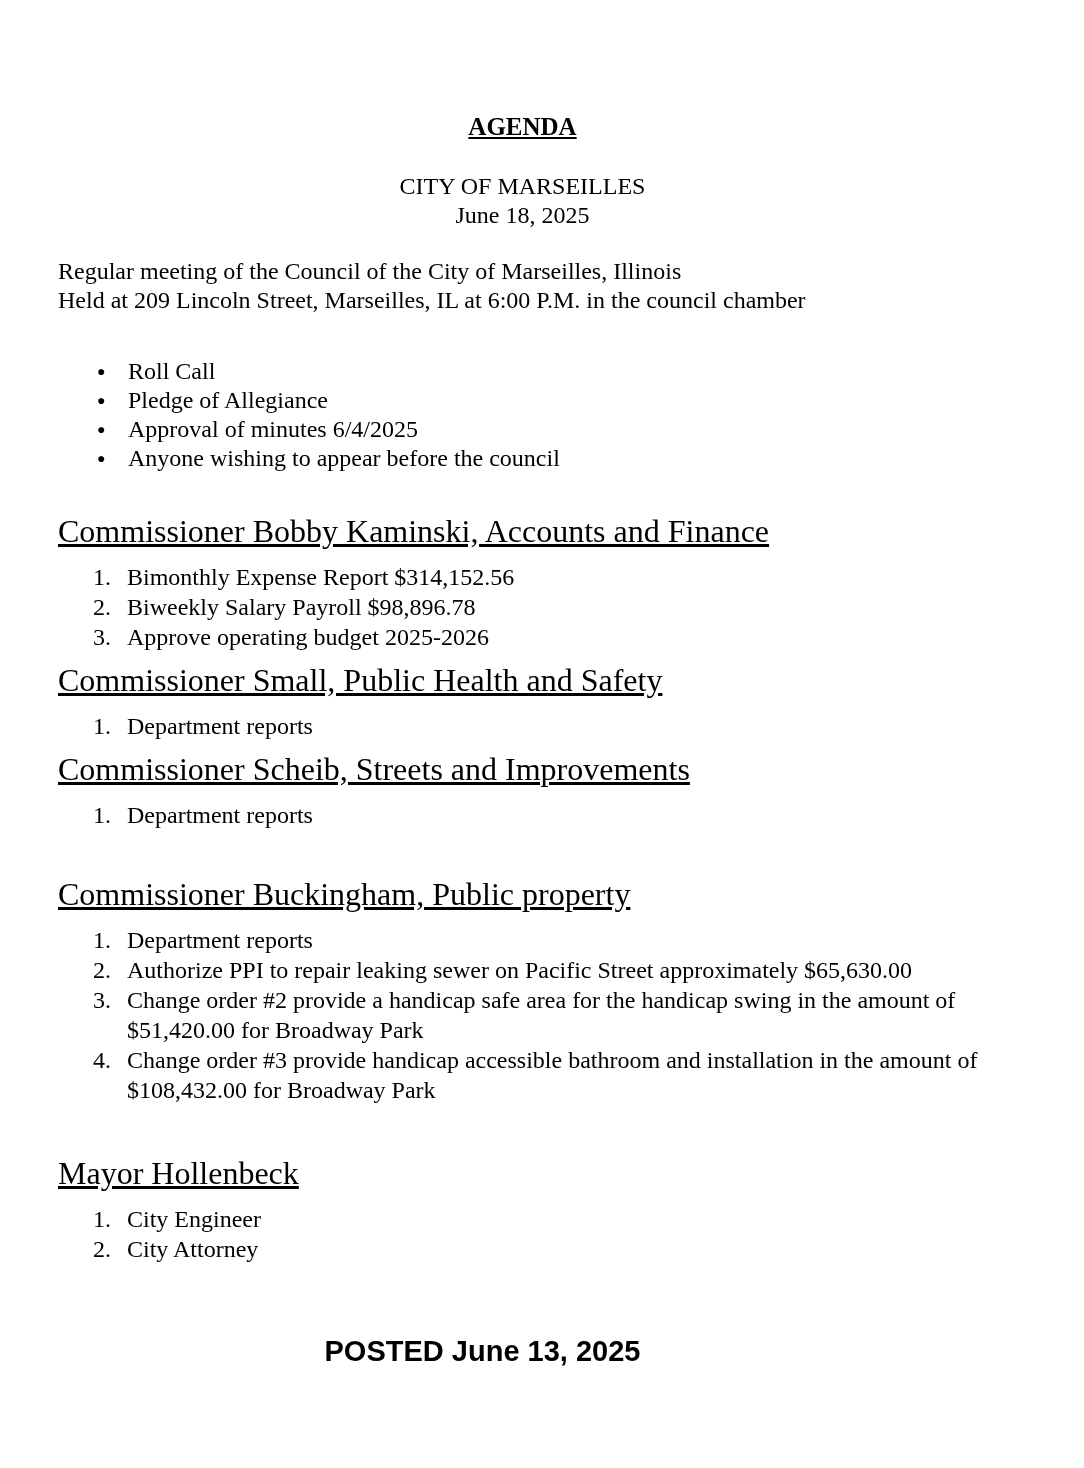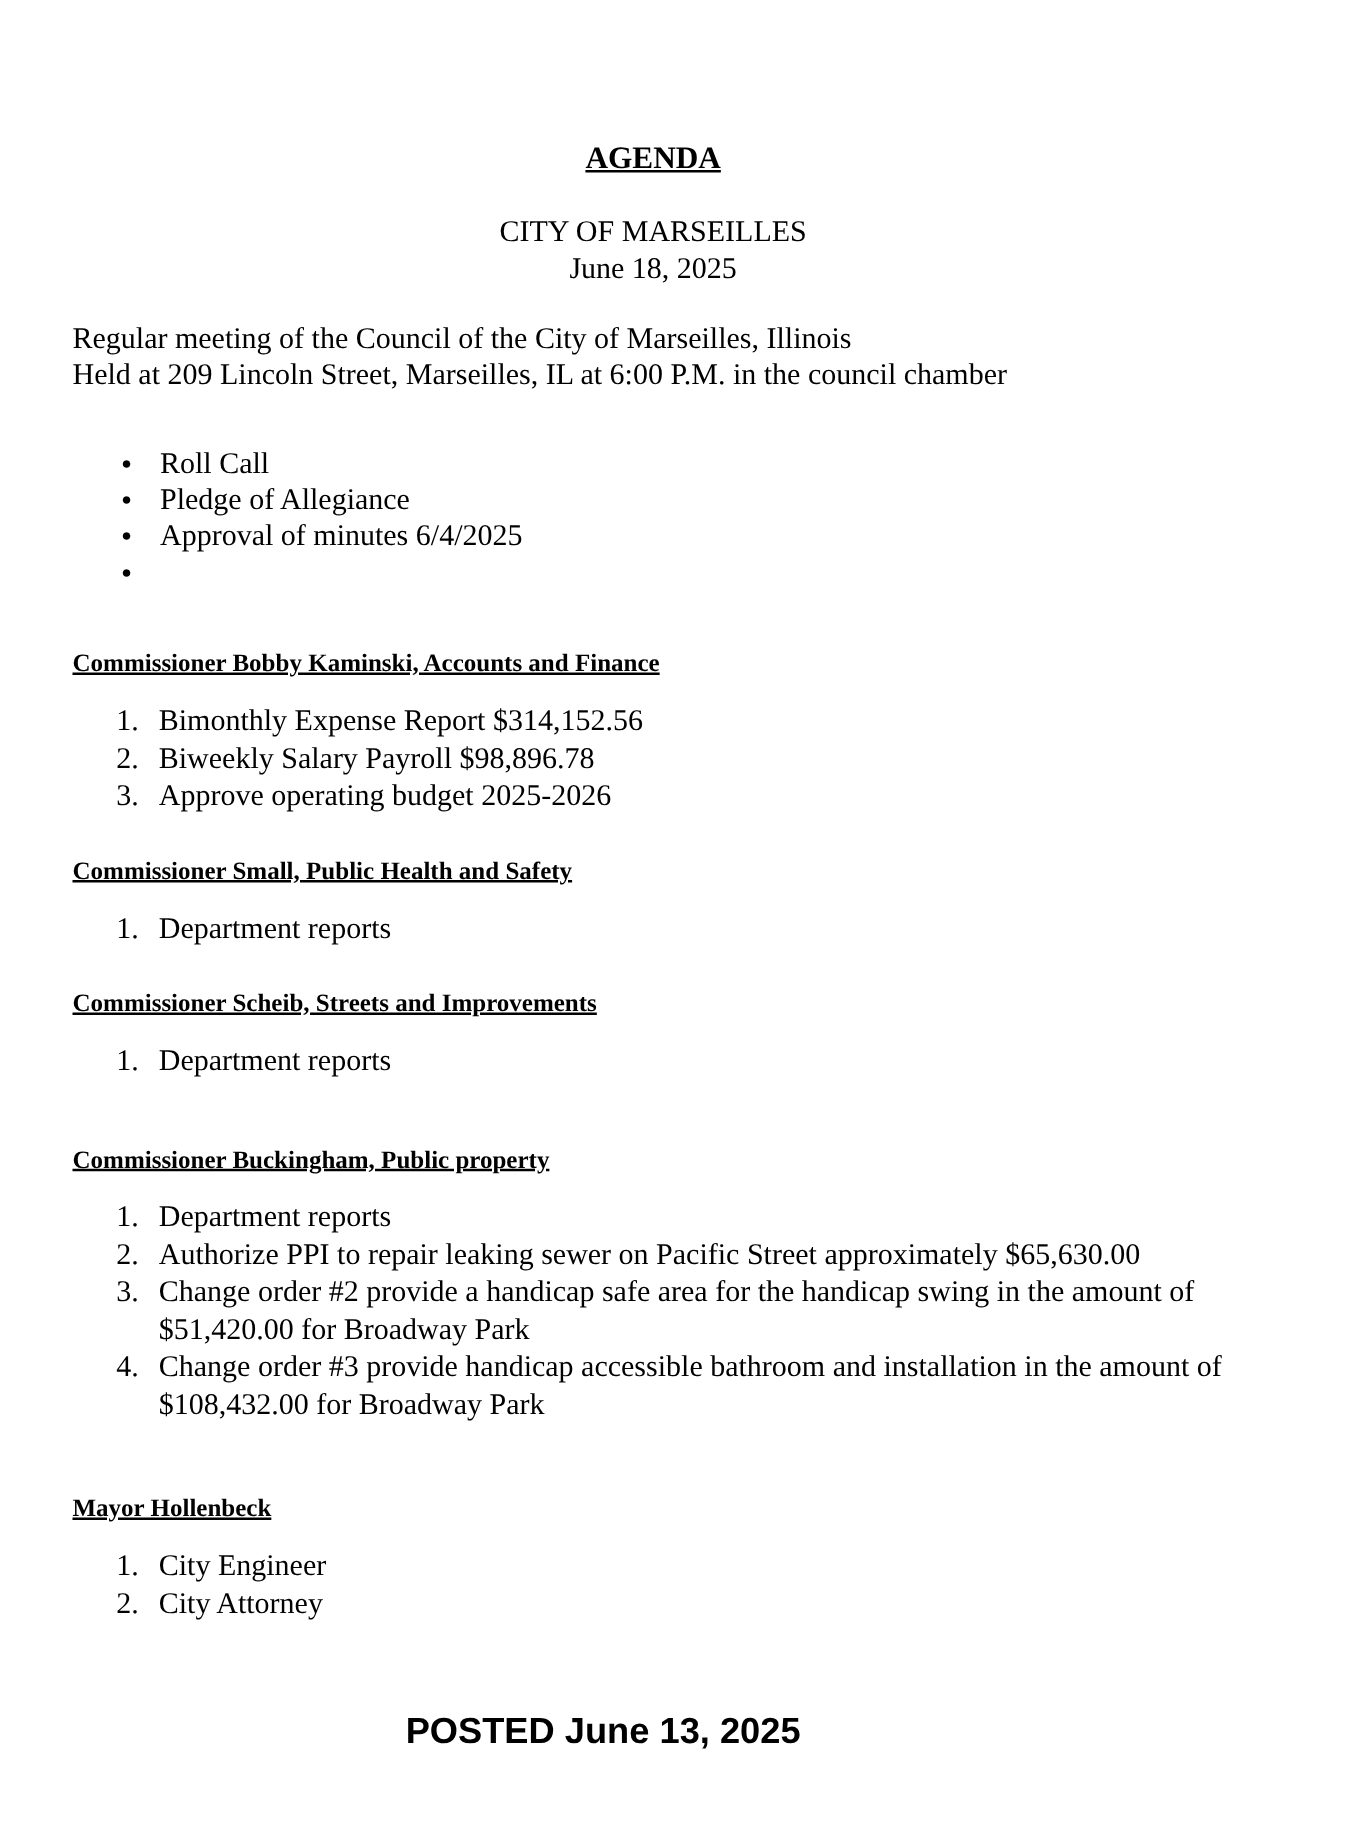--- a/index.html
+++ b/index.html
@@ -44,28 +44,28 @@
   ul.bullet-list li {
     display: flex;
     line-height: 29px;
     padding-left: 39px;
   }
   ul.bullet-list .glyph {
     flex: 0 0 31px;
     font-size: 14px;
     line-height: 29px;
   }
-  .section { margin-top: 31px; }
+  .section { margin-top: 14px; }
   .section.first-section { margin-top: 44px; }
   .section.gap-buckingham { margin-top: 50px; }
   .section.gap-mayor { margin-top: 54px; }
   .section-heading {
     margin: 0;
-    font-size: 20px;
-    font-weight: bold;
+    font-size: 32px;
+    font-weight: normal;
     line-height: 29px;
   }
   .section-heading .u { text-decoration: underline; }
   ol.num-list {
     margin: 16px 0 0 0;
     padding: 0;
     list-style: none;
   }
   ol.num-list li {
     display: flex;
@@ -114,20 +114,21 @@
     <li>
       <span class="glyph">●</span>
       <span>Pledge of Allegiance</span>
     </li>
     <li>
       <span class="glyph">●</span>
       <span>Approval of minutes 6/4/2025</span>
     </li>
     <li>
       <span class="glyph">●</span>
+      <span>Anyone wishing to appear before the council</span>
     </li>
   </ul>
 
   <div class="section first-section">
     <h2 class="section-heading"><span class="u">Commissioner Bobby Kaminski, Accounts and Finance</span></h2>
     <ol class="num-list">
       <li>
         <span class="num">1.</span>
         <span class="text">Bimonthly Expense Report $314,152.56</span>
       </li>

